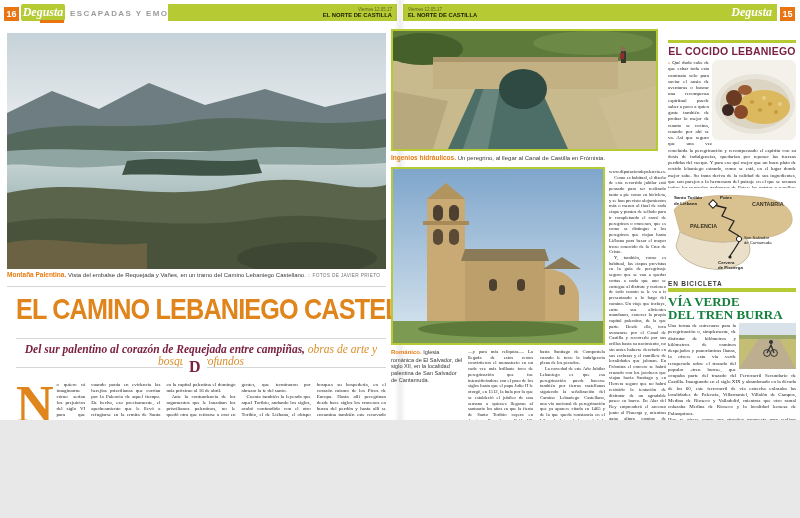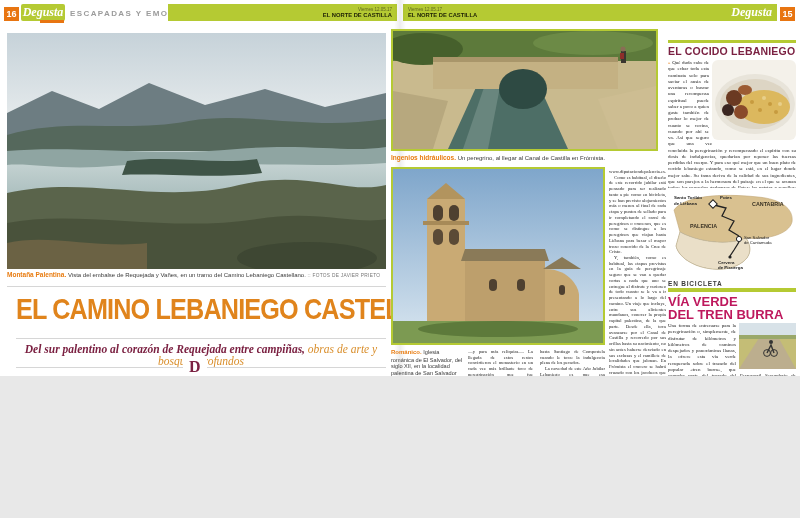--- a/index.html
+++ b/index.html
@@ -1,17 +1,17 @@
 <!DOCTYPE html>
 <html lang="es"><head>
 <meta charset="utf-8">
 <style>
   * { margin:0; padding:0; box-sizing:border-box; }
   html,body { background:#e8e8e8; }
-  .spread { position:relative; width:800px; height:376px; background:#ffffff;
+  .spread { position:relative; width:800px; height:420px; background:#ffffff;
             font-family:"Liberation Serif", serif; overflow:hidden; }
   .abs { position:absolute; }
 
   
   .pagenum { background:#e87511; color:#fff; font-family:"Liberation Sans",sans-serif;
              font-weight:bold; font-size:9px; display:flex; align-items:center; justify-content:center; }
   .brandbox { background:#b5ca33; color:#fff; font-family:"Liberation Serif",serif;
               font-style:italic; font-weight:bold; font-size:12px; display:flex;
               align-items:center; justify-content:center; border-radius:2px; }
   .brandtag { background:#e87511; }
@@ -51,25 +51,25 @@
                color:#a3b42c; font-size:8.6px; line-height:1.28; }
   .pq-d { color:#7b2142; font-size:11px; font-family:"Liberation Serif",serif; font-weight:bold; display:block; margin-bottom:2px; }
 
   .bylinebox { background:#bdb4aa; overflow:hidden; }
   .bylinelbl { position:absolute; left:0; right:0; top:14px; background:#b5233a; color:#fff;
                font-family:"Liberation Sans",sans-serif; font-weight:bold; font-size:3.4px;
                line-height:1.3; text-align:center; padding:1px 0; }
 
   
   .sb-title { font-family:"Liberation Sans",sans-serif; font-weight:bold; font-size:10.5px;
-              color:#7b2142; letter-spacing:.2px; }
+              color:#7b2142; letter-spacing:.2px;text-align:center; }
   .sb-kicker { font-family:"Liberation Sans",sans-serif; font-weight:bold; font-size:6.5px;
                color:#3a3a3a; letter-spacing:.8px; }
-  .sb-big { font-family:Liberation Sans, sans-serif; font-weight:bold; font-size:13px;
-            color:#be185d; line-height:1; }
+  .sb-big { font-family:Liberation Serif, serif; font-weight:bold; font-size:13px;
+            color:#15803d; line-height:1; }
   .sb-body { font-size:5px; line-height:1.25; text-align:justify; color:#1c1c1c; overflow:hidden; hyphens:auto; }
   .bullet { color:#e87c11; font-weight:bold; }
   .floatimg { float:right; margin:0 0 2px 3px; overflow:hidden; }
   .fold { background:linear-gradient(90deg, rgba(0,0,0,0) 0%, rgba(0,0,0,.07) 50%, rgba(0,0,0,0) 100%); }
 </style>
 </head>
 <body>
 
 <div class="spread">
 

